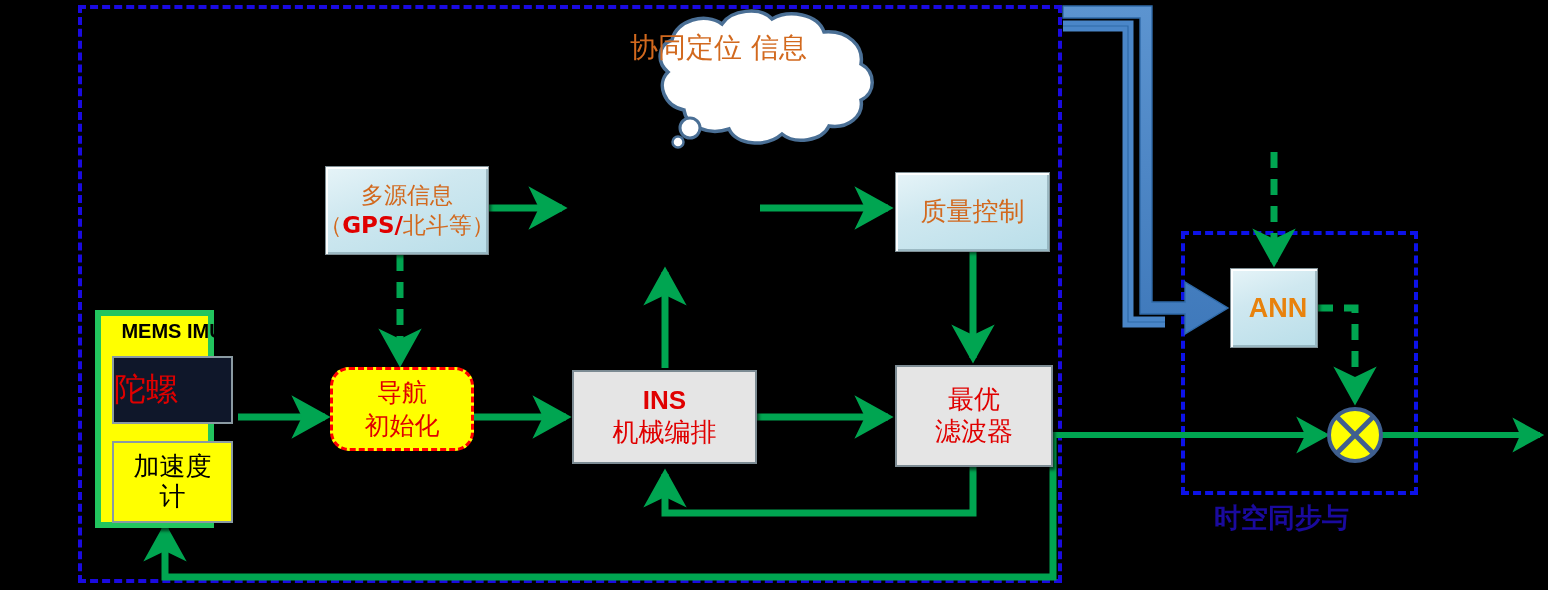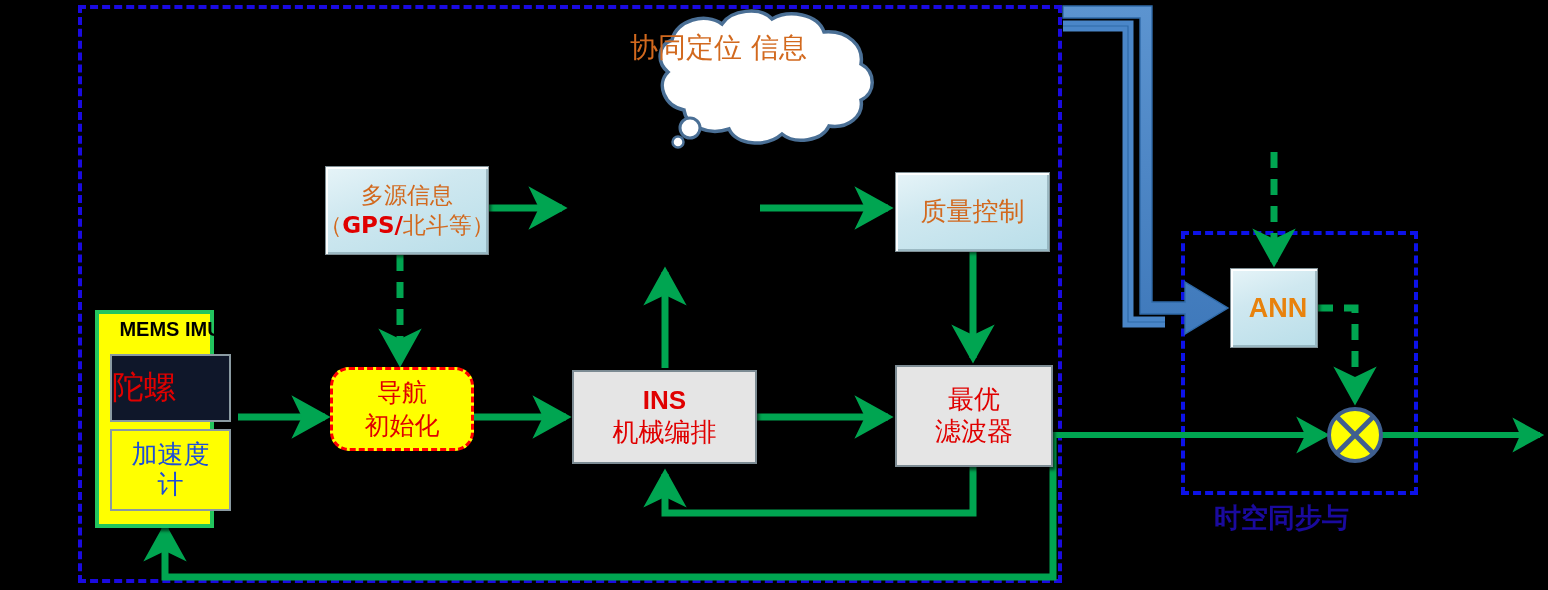--- a/index.html
+++ b/index.html
@@ -136,31 +136,31 @@
 
 
   <div class="abs blue-box cn" style="left:895px;top:172px;width:155px;height:80px;font-size:26px;">
     <span class="ln">质量控制</span>
   </div>
 
   <div class="abs blue-box" style="left:1230px;top:268px;width:88px;height:80px;font-size:27px;font-weight:bold;color:#e8820c;padding-left:8px;">
     <span>ANN</span>
   </div>
 
-  <div class="abs" style="left:95px;top:310px;width:119px;height:218px;background:#ffff00;border:4px solid #22c55e;
+  <div class="abs" style="left:95px;top:310px;width:119px;height:218px;background:#ffff00;border:6px solid #22c55e;
               box-shadow:2px 3px 3px rgba(0,0,0,.6);">
     <div class="abs" style="left:0;top:4px;width:143px;text-align:center;color:#000;font-size:20px;font-weight:bold;">MEMS IMU</div>
 
     <div class="abs cn" style="left:11px;top:40px;width:121px;height:68px;background:#0f172a;border:2px solid #8a9aa2;
                 display:flex;align-items:center;justify-content:flex-start;color:#e00000;font-size:32px;">
       <span>陀螺</span>
     </div>
 
-    <div class="abs cn" style="left:11px;top:115px;width:121px;height:82px;background:#ffff00;border:2px solid #8a9aa2;
-                display:flex;align-items:center;justify-content:center;text-align:center;color:#1d4ed8;font-size:26px;line-height:1.15;">
+    <div class="abs cn" style="left:11px;top:125px;width:121px;height:82px;background:#ffff00;border:2px solid #8a9aa2;
+                display:flex;align-items:center;justify-content:center;text-align:center;color:#000000;font-size:26px;line-height:1.15;">
       <div>
         <span class="ln" style="display:block;">加速度</span>
         <span class="ln" style="display:block;">计</span>
       </div>
     </div>
   </div>
 
   <div class="abs yellow-dashed cn" style="left:330px;top:367px;width:144px;height:84px;font-size:25px;border-radius:19px;">
     <div>
       <span class="ln" style="display:block;">导航</span>

